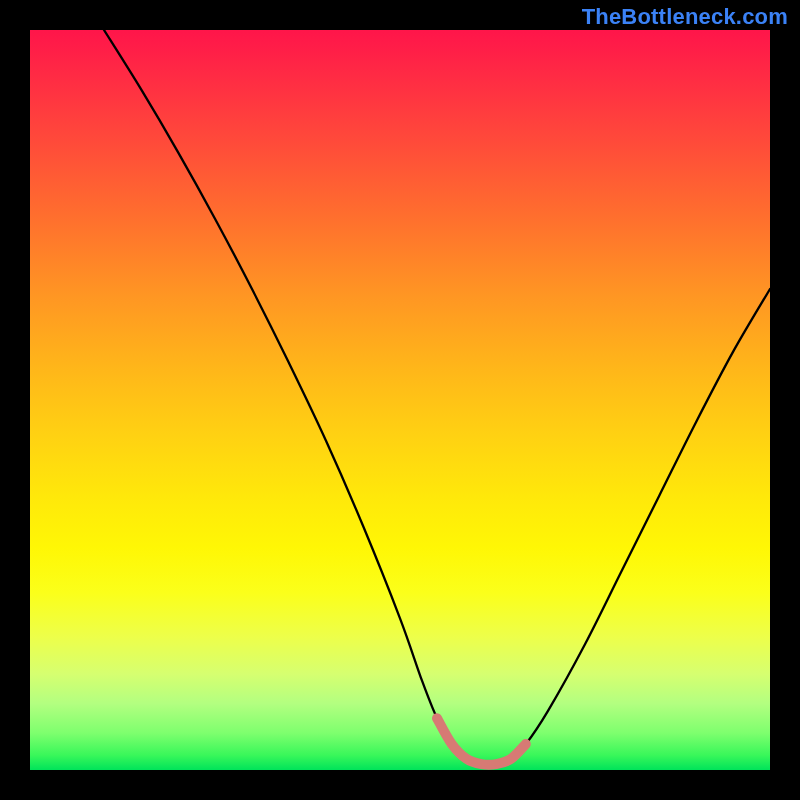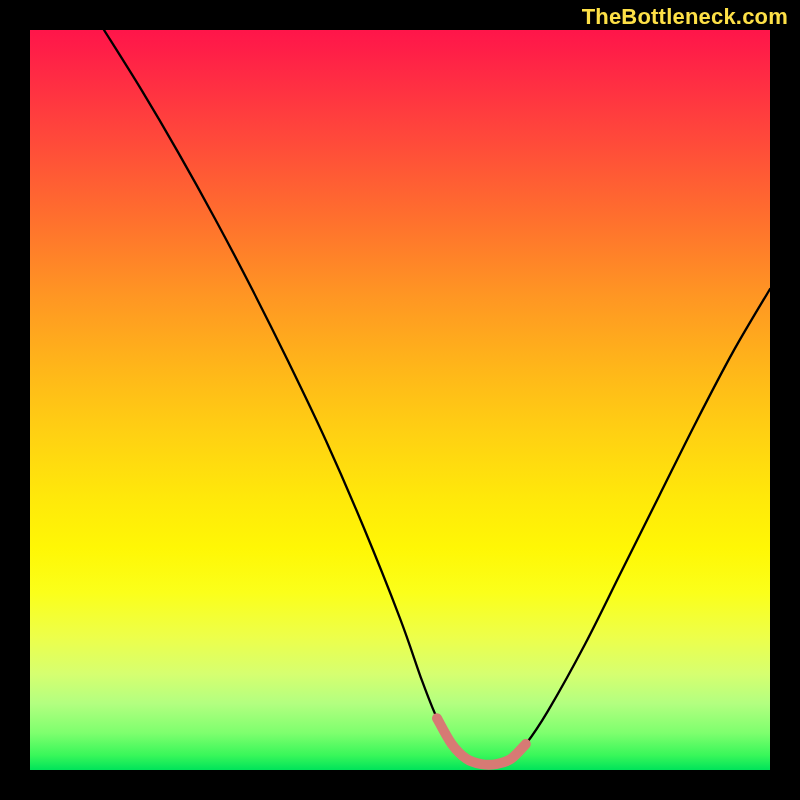--- a/index.html
+++ b/index.html
@@ -14,21 +14,21 @@
   .frame {
     position: relative;
     width: 800px;
     height: 800px;
     background: #000;
   }
   .watermark {
     position: absolute;
     top: 4px;
     right: 12px;
-    color: #fde047;
+    color: #3b82f6;
     font-size: 22px;
     font-weight: 600;
     letter-spacing: 0.2px;
     z-index: 5;
   }
   .plot-area {
     position: absolute;
     left: 30px;
     top: 30px;
     width: 740px;

